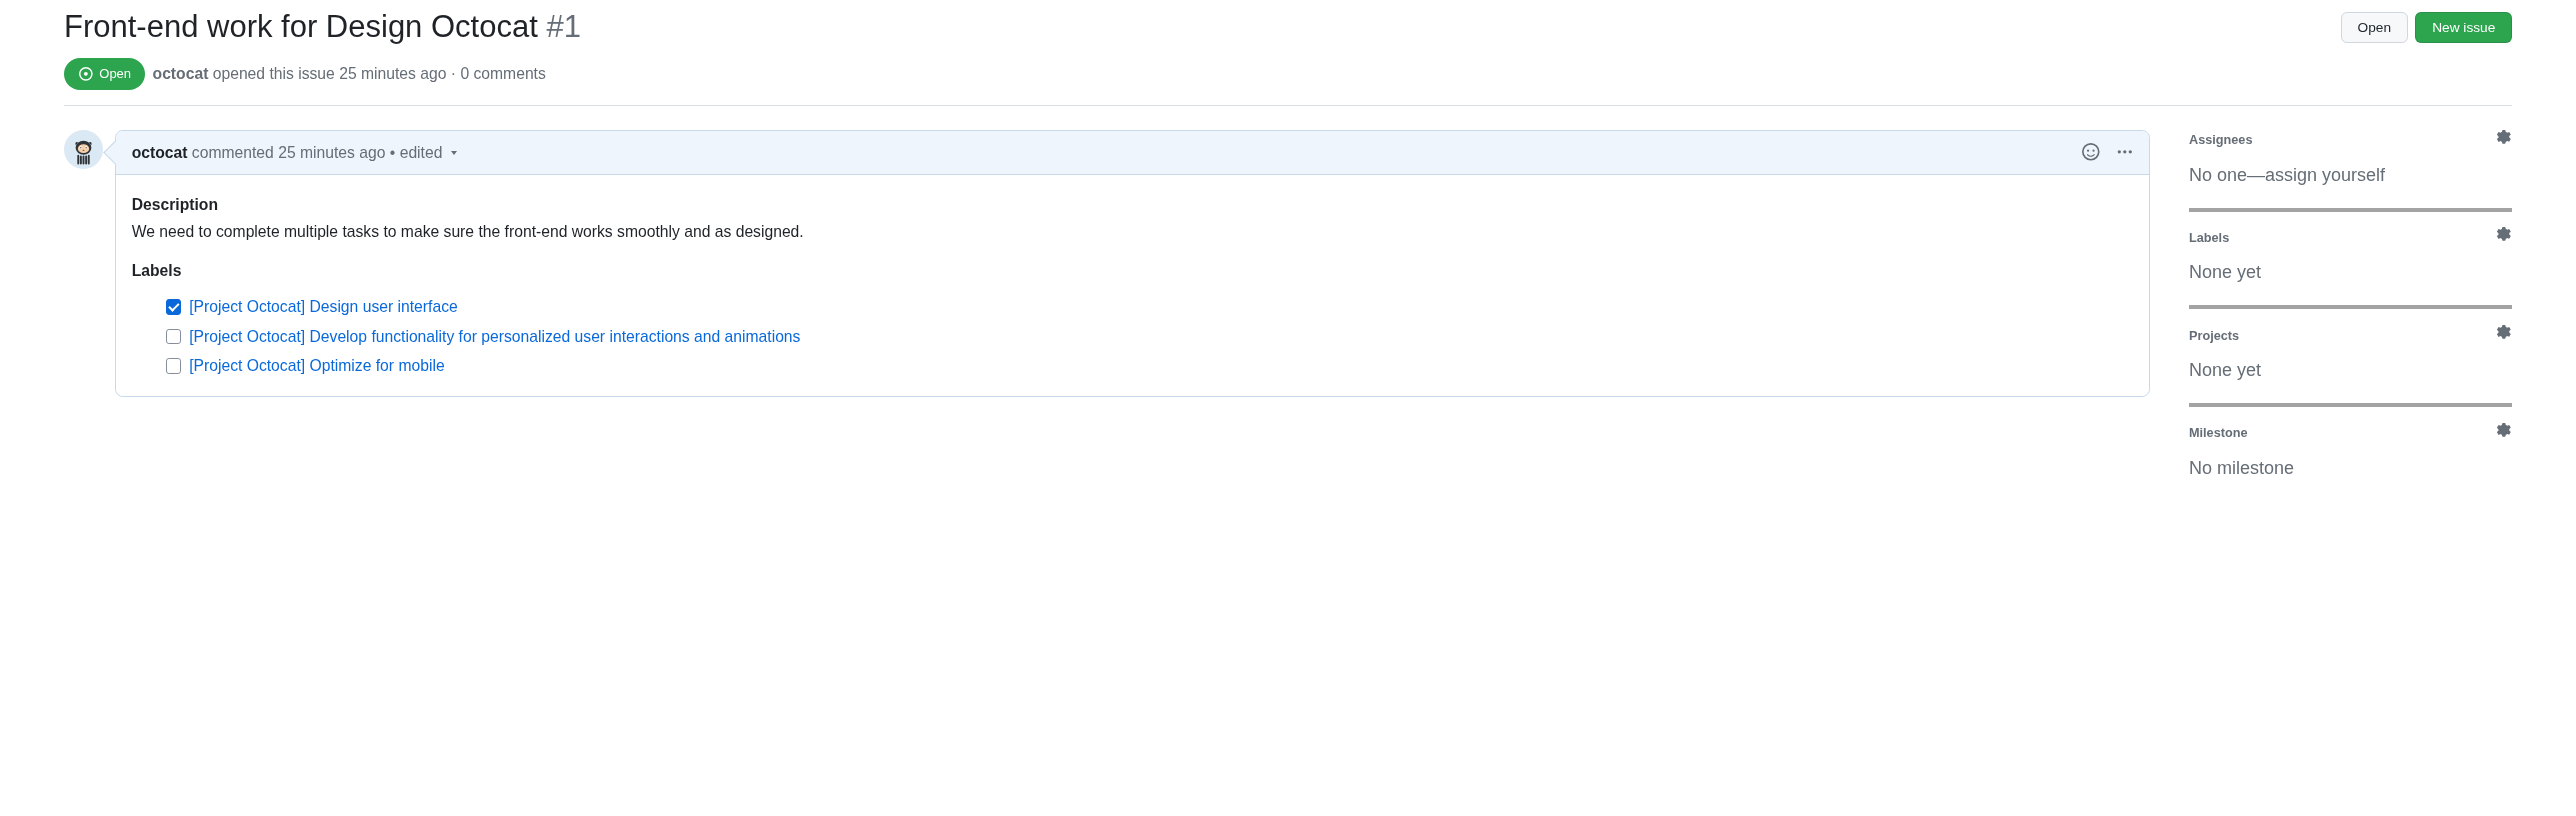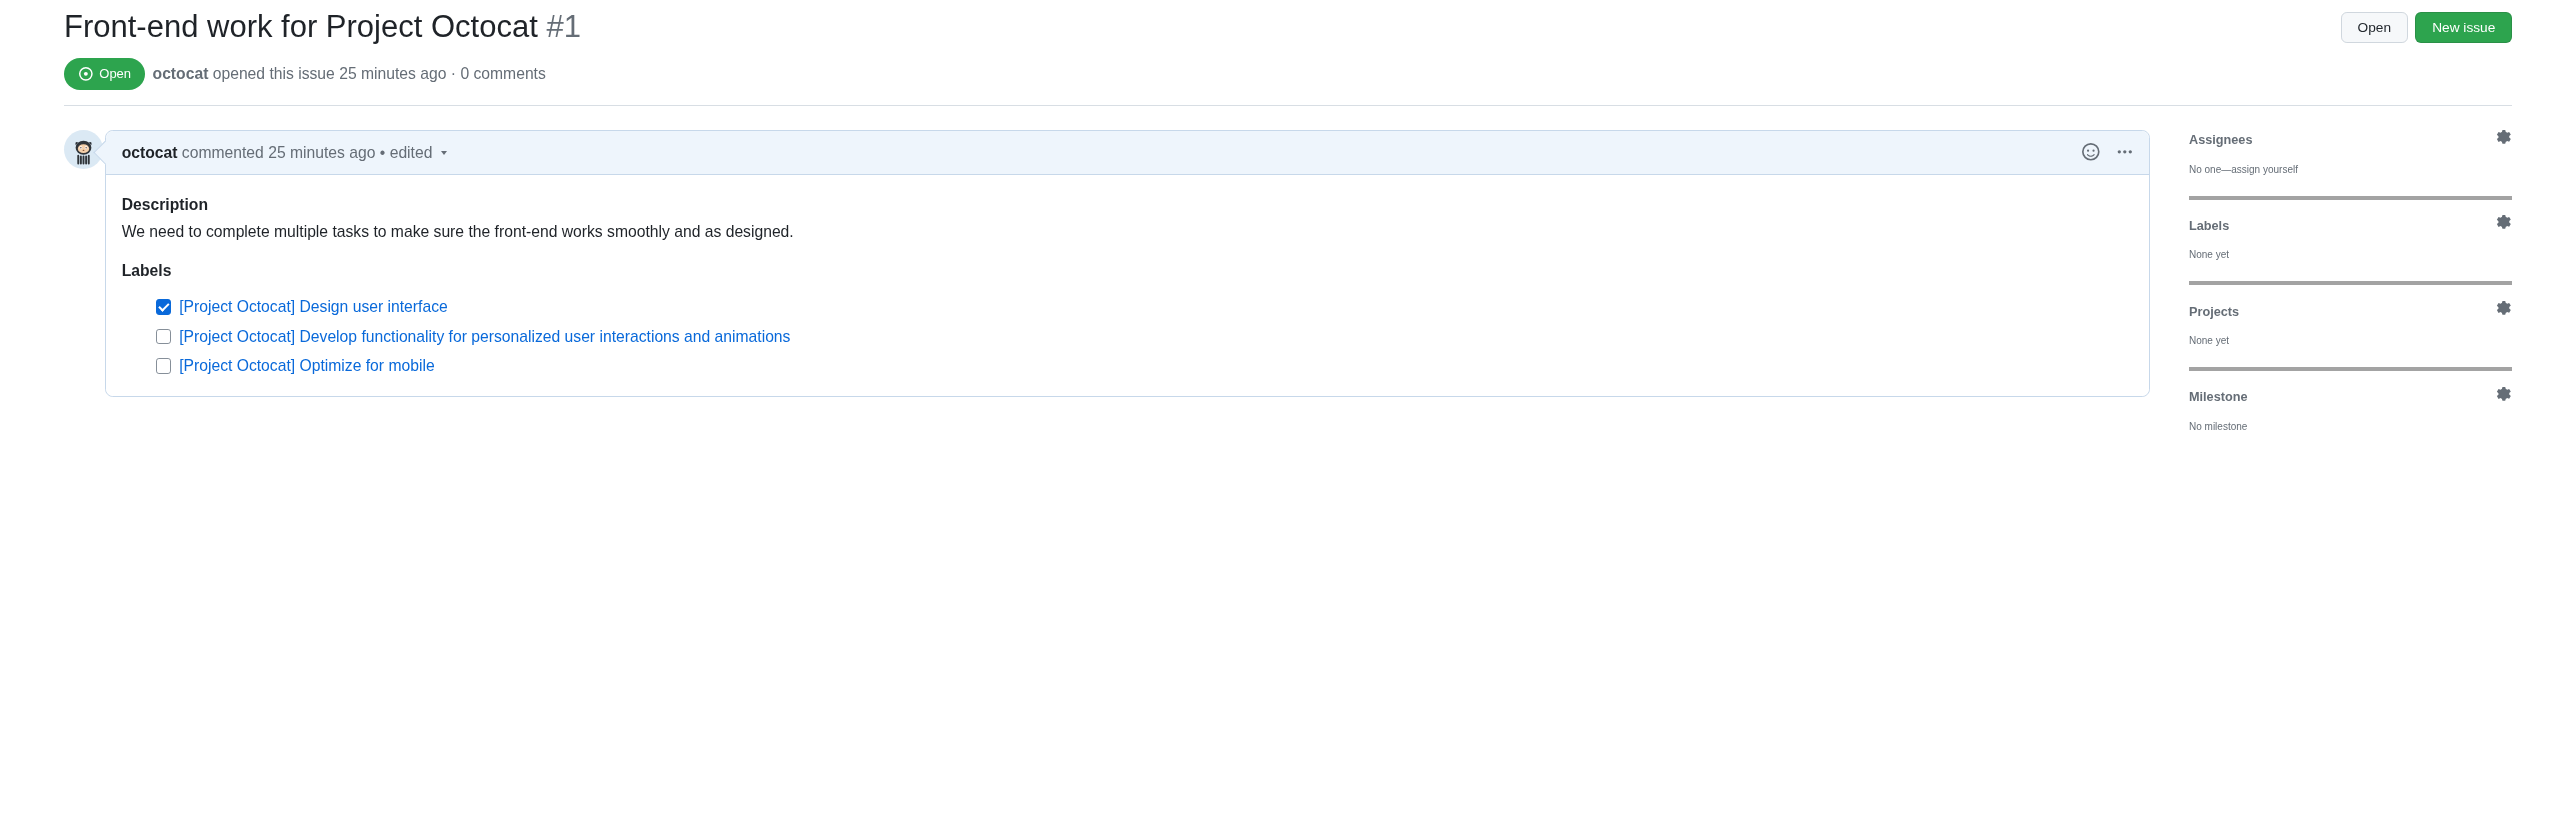--- a/index.html
+++ b/index.html
@@ -90,21 +90,21 @@
     font-weight: 600;
   }
   .content-row {
     display: flex;
     gap: 39px;
     padding-top: 23.5px;
   }
   .main-col {
     flex: 1;
     display: flex;
-    gap: 2px;
+    gap: 12px;
     align-items: flex-start;
     min-width: 0;
   }
   .avatar {
     width: 39px;
     height: 39px;
     border-radius: 50%;
     background: #dbe9f4;
     display: flex;
     align-items: center;
@@ -255,21 +255,21 @@
     align-items: center;
     margin-bottom: 9.8px;
   }
   .sidebar-section-title {
     font-weight: 600;
     color: #656d76;
     font-size: 12.7px;
   }
   .sidebar-section-value {
     color: #656d76;
-    font-size: 10px;
+    font-size: 18px;
   }
   .gear-icon {
     color: #656d76;
     cursor: pointer;
   }
   .gear-icon svg {
     width: 15.7px;
     height: 15.7px;
     fill: currentColor;
   }
@@ -281,21 +281,21 @@
   }
 </style>
 </head>
 <body>
 
 <div class="container">
 
   <div class="header-row">
     <div class="title-block">
       <h1>
-        <span>Front-end work for Project Octocat</span>
+        <span>Front-end work for Design Octocat</span>
         <span class="issue-num">#1</span>
       </h1>
     </div>
     <div class="header-actions">
       <button class="btn btn-default">Open</button>
       <button class="btn btn-primary">New issue</button>
     </div>
   </div>
 
   <div class="meta-row">

